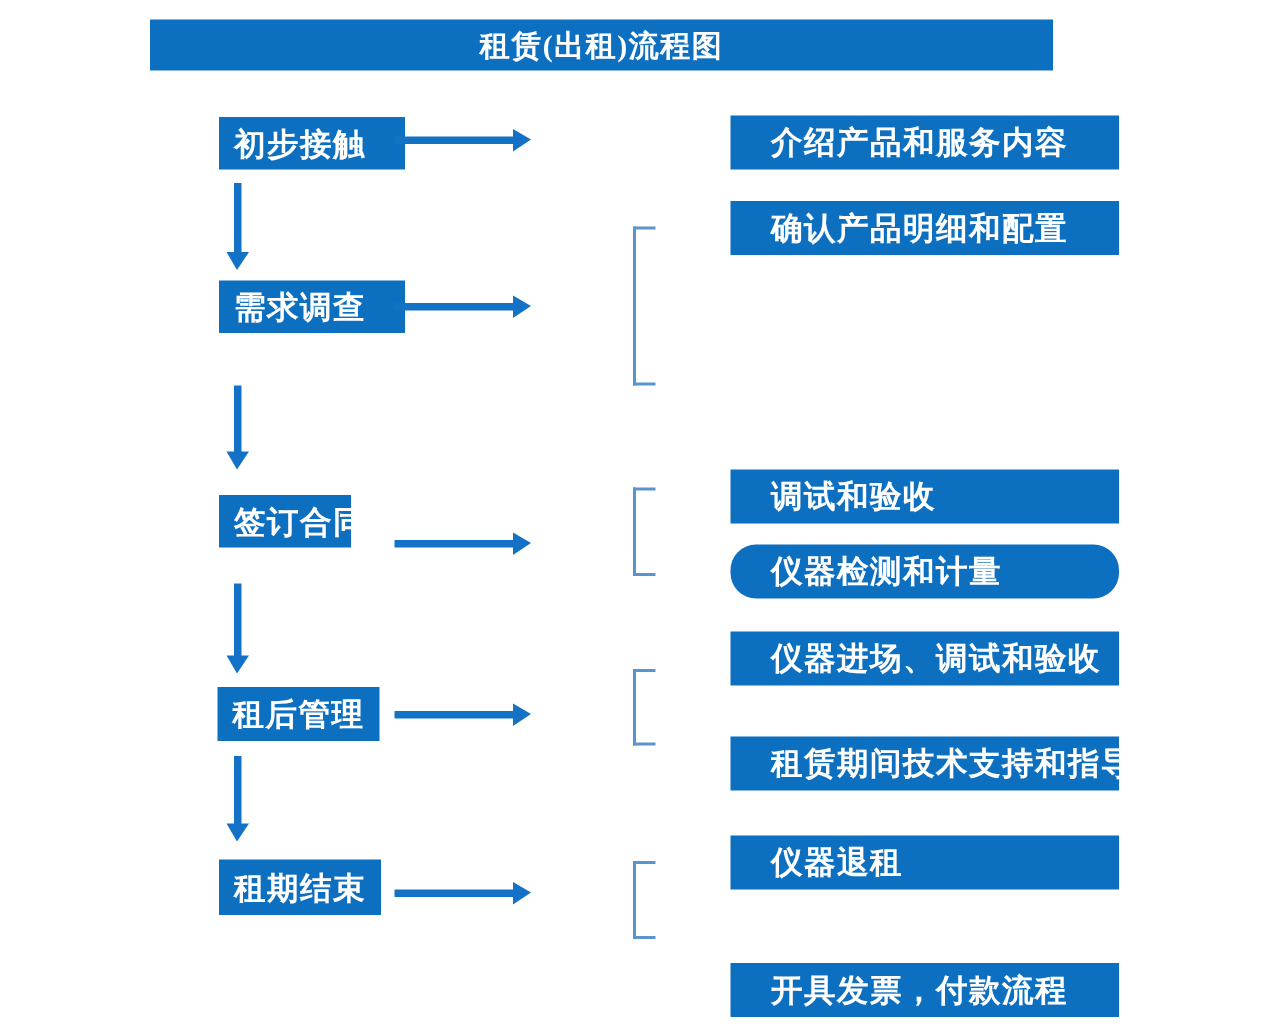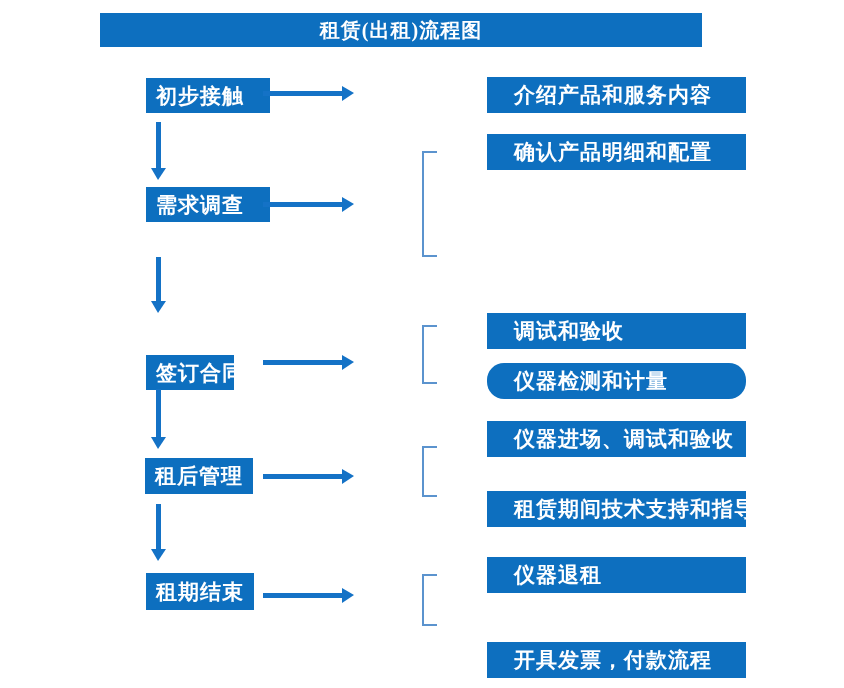--- a/index.html
+++ b/index.html
@@ -22,21 +22,21 @@
   .box{
     position:absolute;background:var(--box);color:var(--text);
     font-weight:bold;font-size:21px;letter-spacing:1px;
     display:flex;align-items:center;box-sizing:border-box;white-space:nowrap;margin-left:44px;
   }
   .stage{padding-left:10px;}
   .out{left:443px;width:259px;height:36px;padding-left:27px;}
   
   .s1{left:102px;top:78px;width:124px;height:35px;}
   .s2{left:102px;top:187px;width:124px;height:35px;}
-  .s3{left:102px;top:355px;width:88px;height:35px;}
+  .s3{left:102px;top:330px;width:88px;height:35px;}
   .s4{left:101px;top:458px;width:108px;height:36px;}
   .s5{left:102px;top:573px;width:108px;height:37px;}
   
   .o1{top:77px;}  .o2{top:134px;} .o3{top:186px;} .o4{top:243px;}
   .o5{top:313px;} .o6{top:363px;border-radius:17px;} .o7{top:421px;} .o8{top:491px;}
   .o9{top:557px;} .o10{top:642px;}
   
   .harrow{position:absolute;left:263px;width:91px;height:15px;}
   .h1{top:86px;} .h2{top:197px;} .h3{top:355px;} .h4{top:469px;} .h5{top:588px;}
   .harrow .shaft{position:absolute;left:0;top:5px;width:79px;height:5px;background:var(--arrow);}

